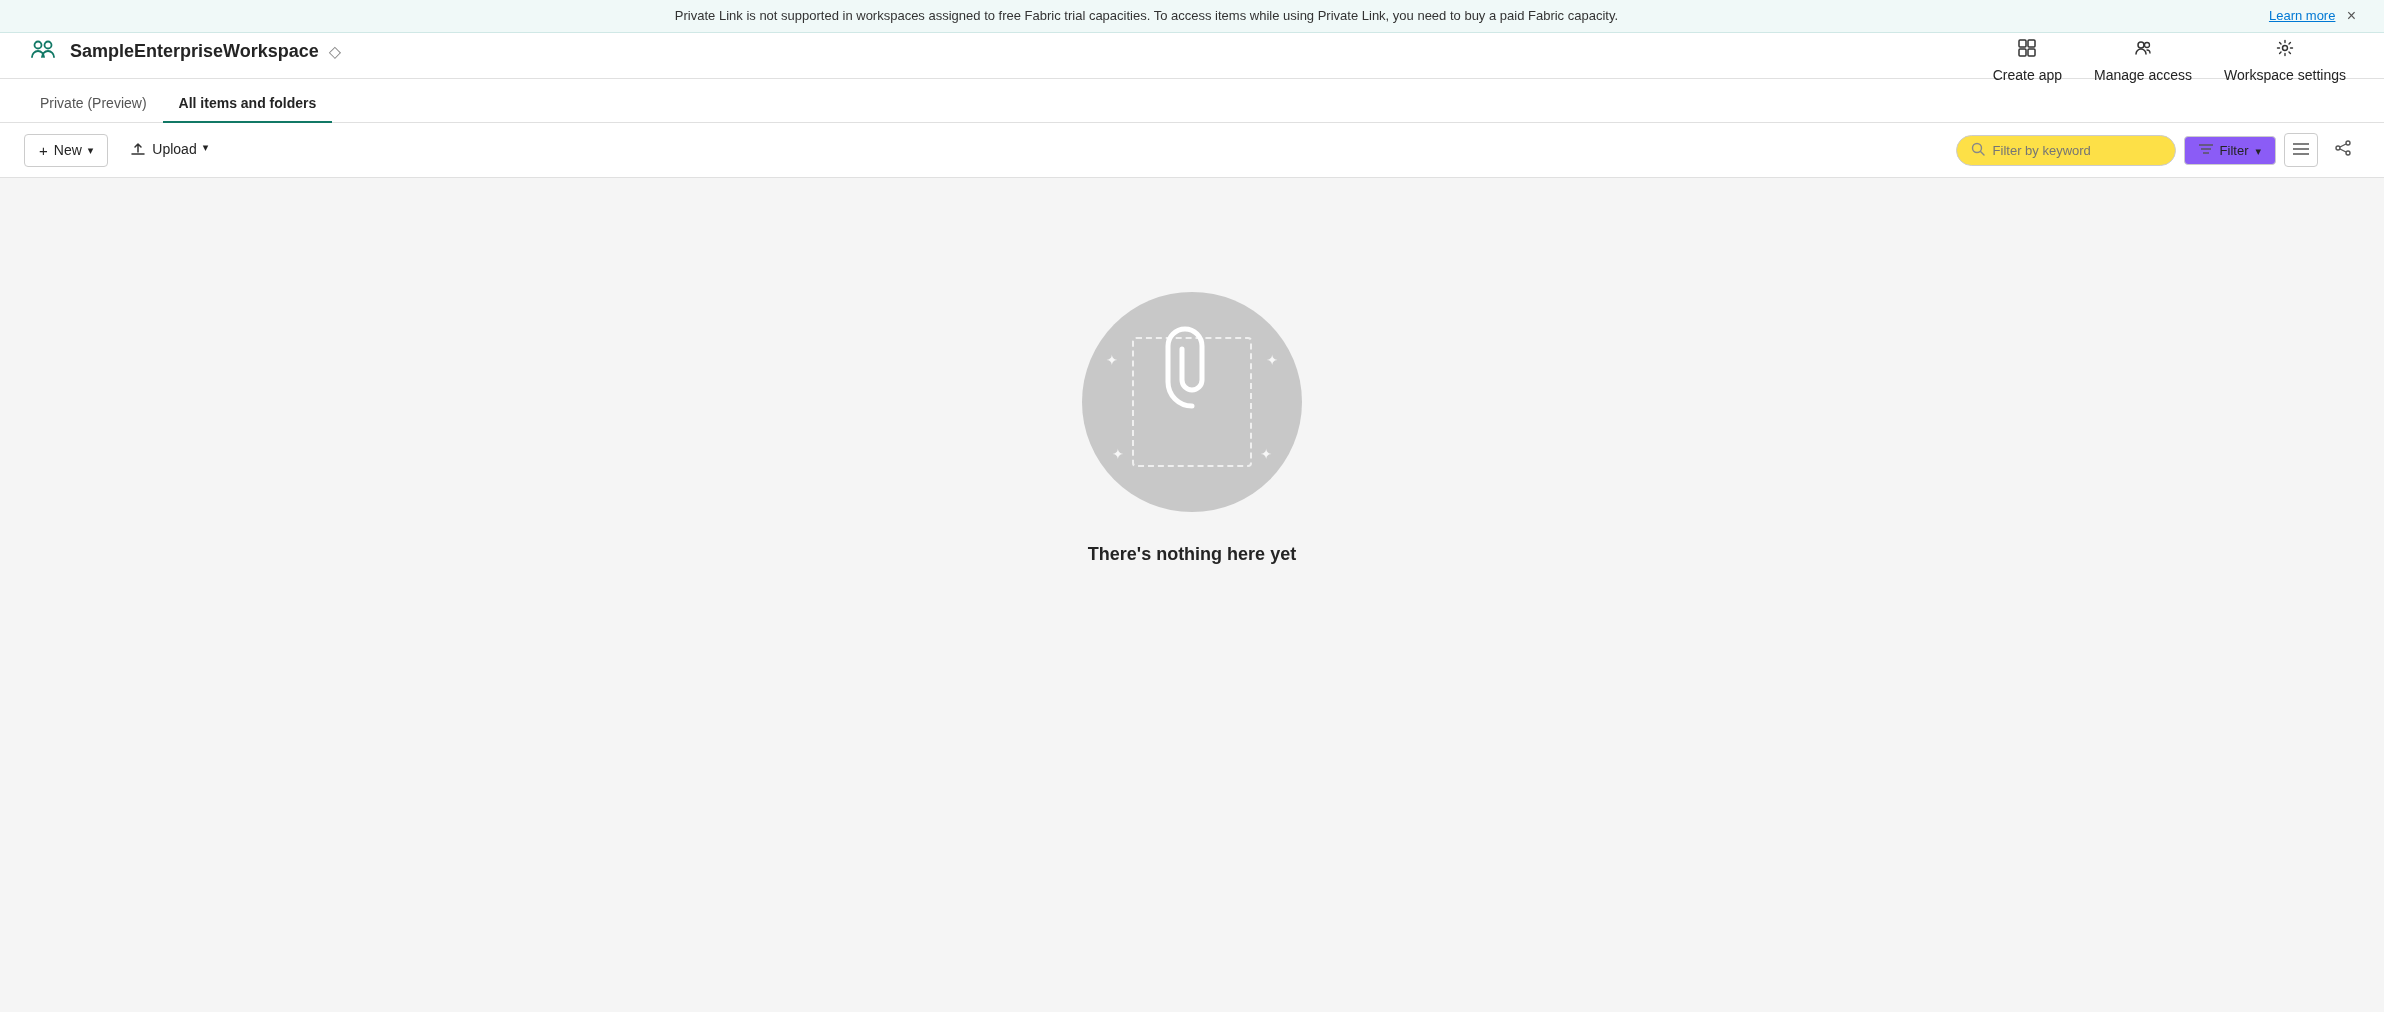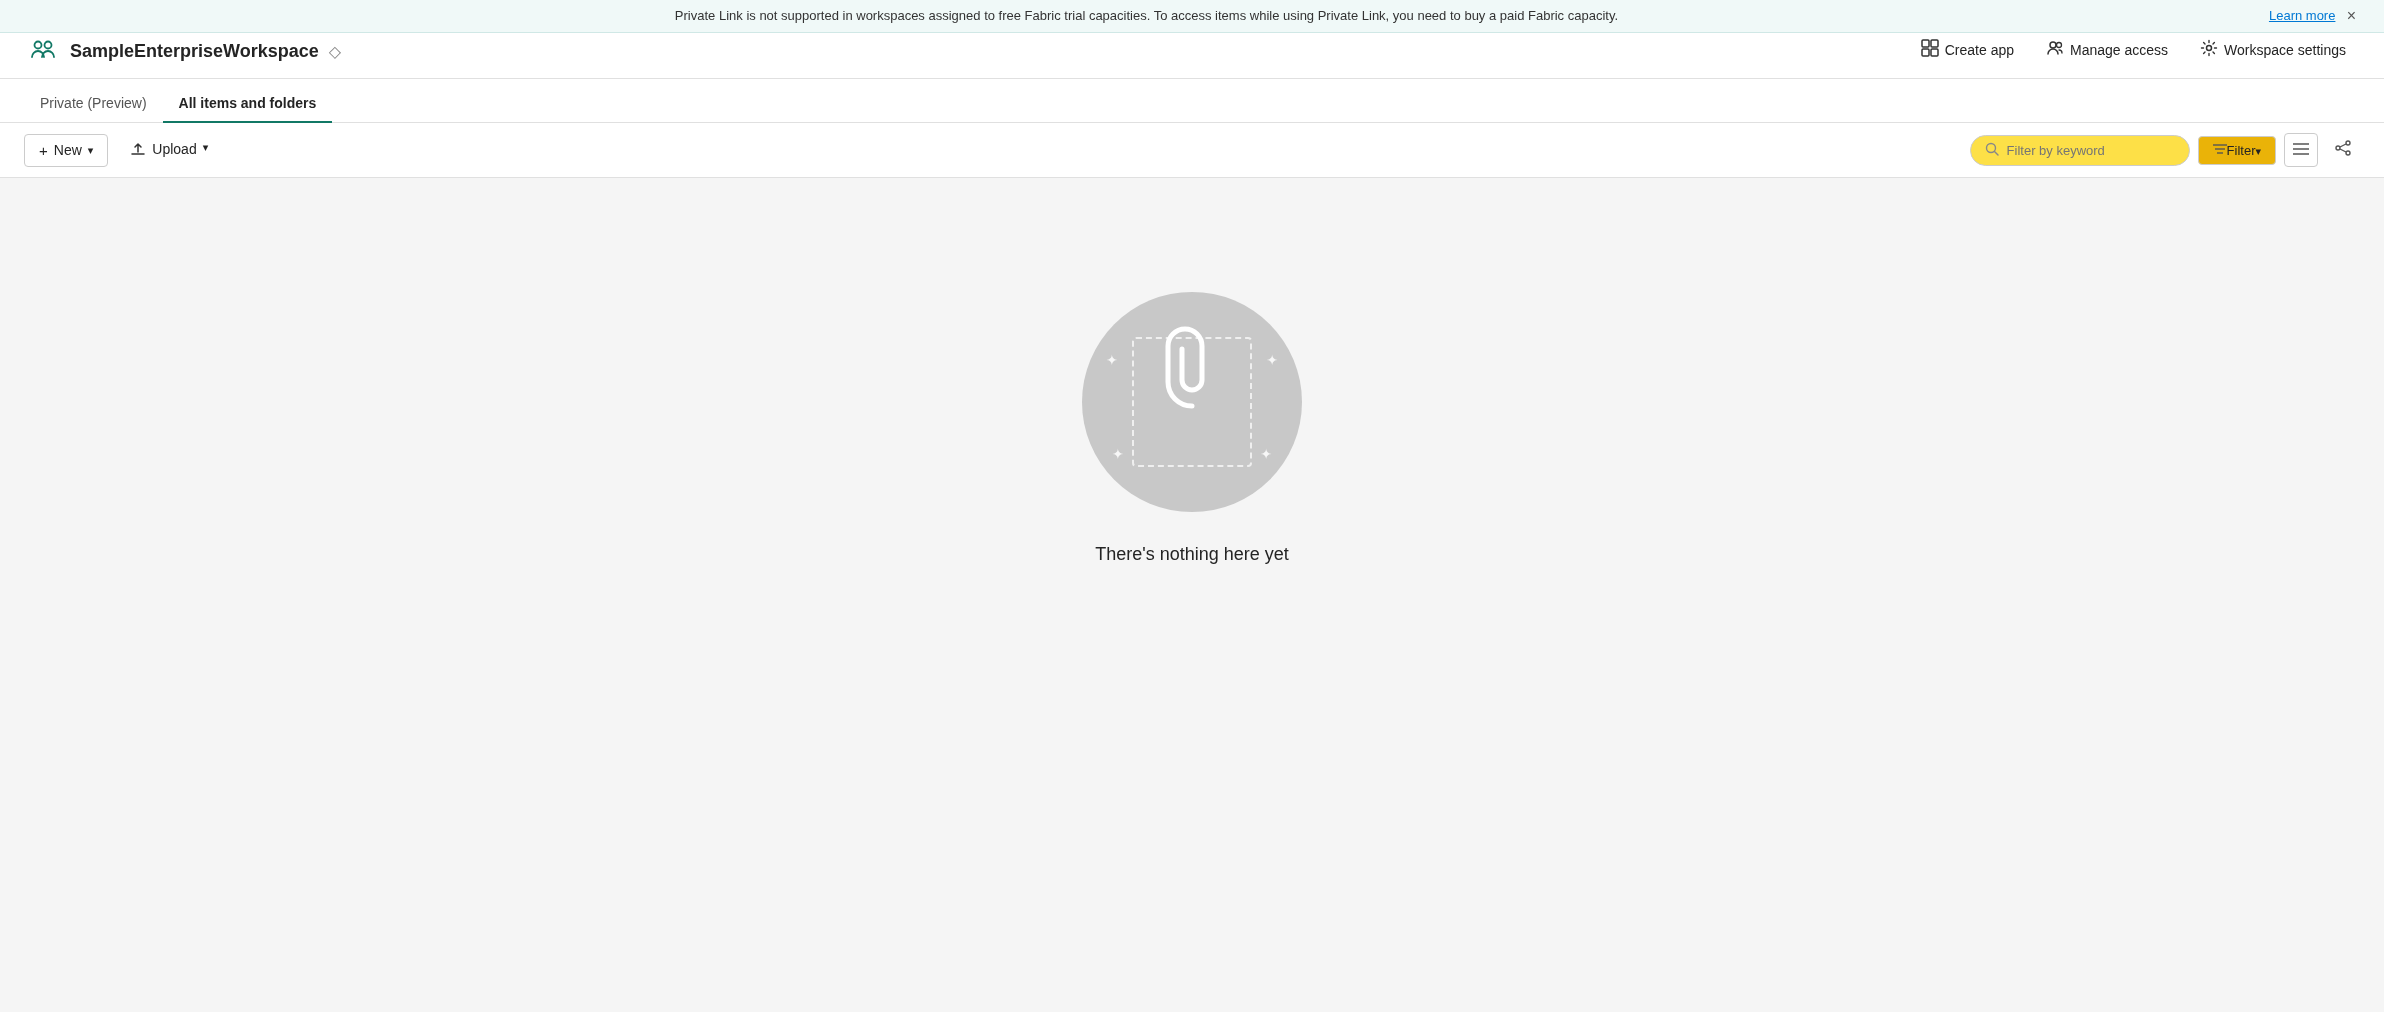--- a/index.html
+++ b/index.html
@@ -83,20 +83,21 @@
       align-items: center;
       gap: 6px;
       padding: 6px 14px;
       background: none;
       border: none;
       cursor: pointer;
       color: #242424;
       font-size: 14px;
       border-radius: 4px;
       font-family: inherit;
+      flex-direction: column;
     }
     .header-btn-icon {
       font-size: 16px;
     }
 
     
     .tabs {
       background: #fff;
       border-bottom: 1px solid #e0e0e0;
       padding: 0 24px;
@@ -179,23 +180,23 @@
       outline: none;
       font-size: 13px;
       color: #555;
       background: transparent;
       width: 100%;
       font-family: inherit;
     }
     .filter-btn {
       display: flex;
       align-items: flex-end;
-      gap: 0;
+      gap: 7px;
       padding: 6px 14px;
-      background: #eab308;
+      background: #8b5cf6;
       border: 1px solid #ccc;
       border-radius: 4px;
       cursor: pointer;
       font-size: 13px;
       font-family: inherit;
       color: #242424;
     }
     .icon-btn {
       display: flex;
       align-items: center;
@@ -262,21 +263,21 @@
       color: rgba(255,255,255,0.85);
       font-size: 14px;
     }
     .sparkle-1 { top: 60px; left: 24px; }
     .sparkle-2 { top: 60px; right: 24px; }
     .sparkle-3 { bottom: 50px; left: 30px; }
     .sparkle-4 { bottom: 50px; right: 30px; }
 
     .empty-title {
       font-size: 18px;
-      font-weight: 400;
+      font-weight: 700;
       color: #242424;
       text-align: center;
     }
 
     
     .ws-icon-svg {
       width: 32px;
       height: 32px;
     }
   </style>

